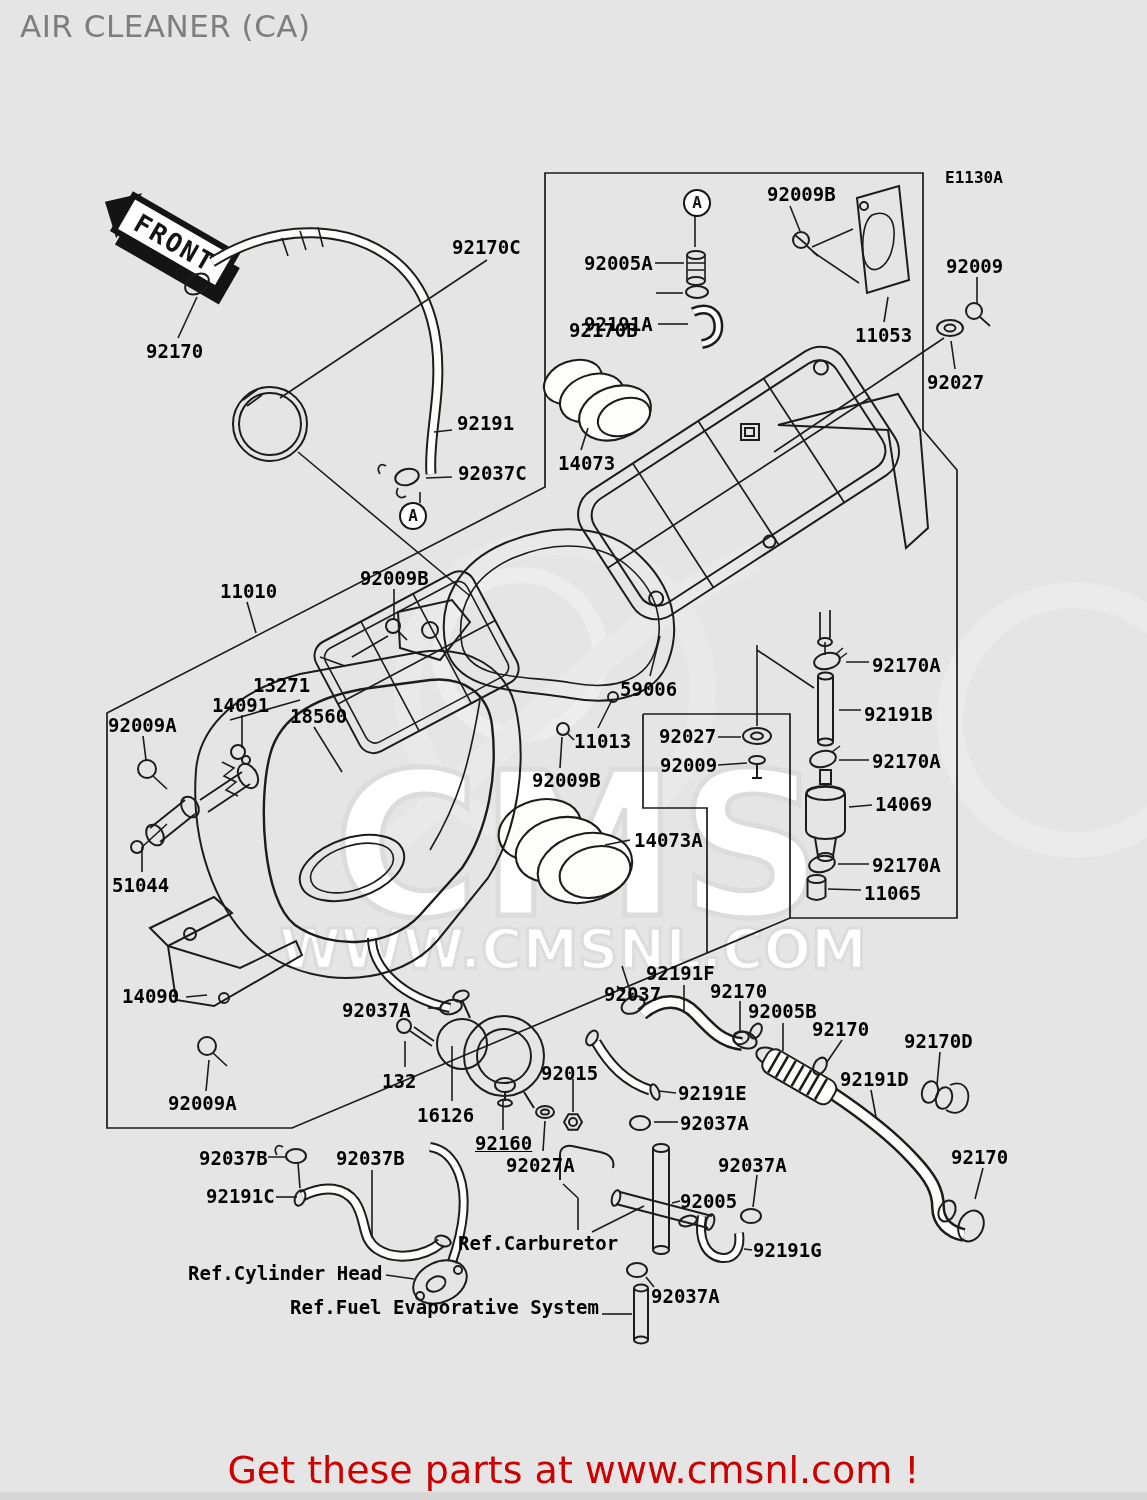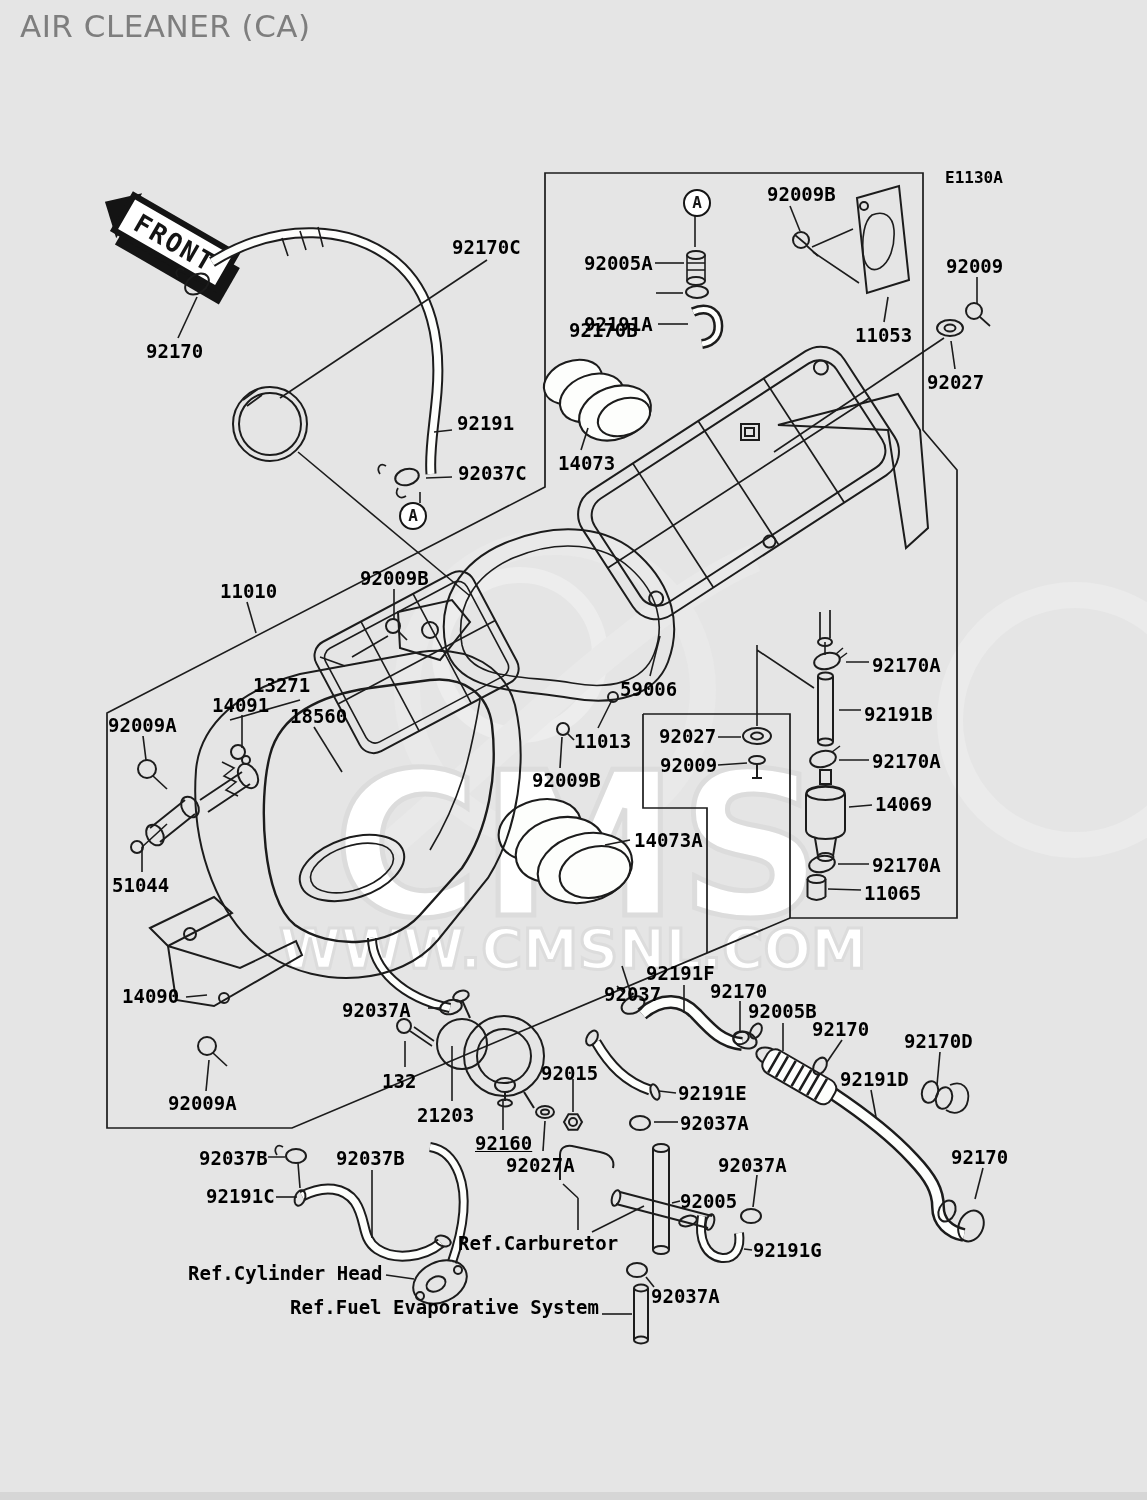--- a/index.html
+++ b/index.html
@@ -385,35 +385,36 @@
       <div class="plabel" style="left: 604px; top: 943px; margin-top: 40px;">92037</div>
       <div class="plabel" style="left: 646px; top: 962px;">92191F</div>
       <div class="plabel" style="left: 710px; top: 980px;">92170</div>
       <div class="plabel" style="left: 748px; top: 1000px;">92005B</div>
       <div class="plabel" style="left: 812px; top: 1018px;">92170</div>
       <div class="plabel" style="left: 904px; top: 1030px;">92170D</div>
       <div class="plabel" style="left: 342px; top: 999px;">92037A</div>
       <div class="plabel" style="left: 382px; top: 1070px;">132</div>
       <div class="plabel" style="left: 541px; top: 1062px;">92015</div>
       <div class="plabel" style="left: 840px; top: 1068px;">92191D</div>
-      <div class="plabel" style="left: 417px; top: 1104px;">21203</div>
+      <div class="plabel" style="left: 417px; top: 1104px;">16126</div>
       <div class="plabel" style="left: 678px; top: 1082px;">92191E</div>
       <div class="plabel" style="left: 475px; top: 1132px; text-decoration: underline;">92160</div>
       <div class="plabel" style="left: 680px; top: 1112px;">92037A</div>
       <div class="plabel" style="left: 168px; top: 1092px;">92009A</div>
       <div class="plabel" style="left: 506px; top: 1154px;">92027A</div>
       <div class="plabel" style="left: 199px; top: 1147px;">92037B</div>
       <div class="plabel" style="left: 336px; top: 1147px;">92037B</div>
       <div class="plabel" style="left: 206px; top: 1185px;">92191C</div>
       <div class="plabel" style="left: 680px; top: 1190px;">92005</div>
       <div class="plabel" style="left: 951px; top: 1146px;">92170</div>
       <div class="plabel" style="left: 753px; top: 1239px;">92191G</div>
       <div class="plabel" style="left: 718px; top: 1154px;">92037A</div>
       <div class="plabel" style="left: 651px; top: 1285px;">92037A</div>
       <div class="rlabel" style="left: 458px; top: 1232px;">Ref.Carburetor</div>
       <div class="rlabel" style="left: 188px; top: 1262px;">Ref.Cylinder Head</div>
       <div class="rlabel" style="left: 290px; top: 1296px;">Ref.Fuel Evaporative System</div>
       <div class="marker" style="left: 683px; top: 189px;">A</div>
       <div class="marker" style="left: 399px; top: 502px;">A</div>
     </div>
 
+  <div id="footer-text">Get these parts at www.cmsnl.com !</div>
   <div id="footer-bar"></div>
 </div>
 
 </body></html>

